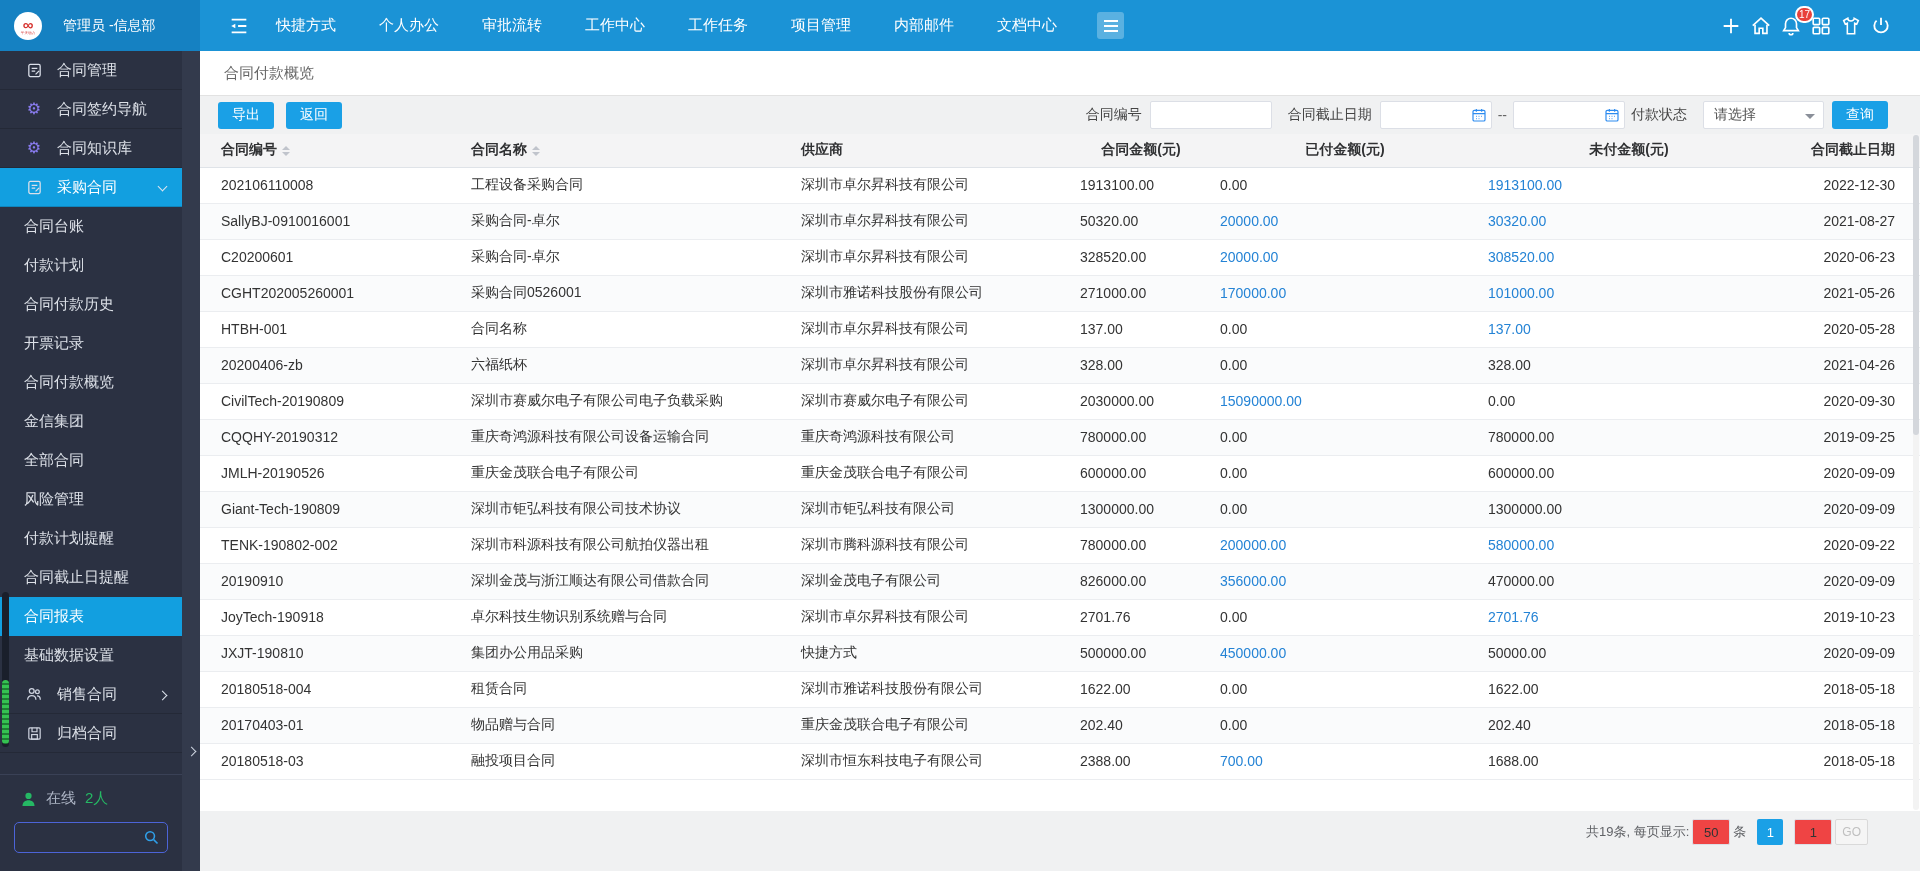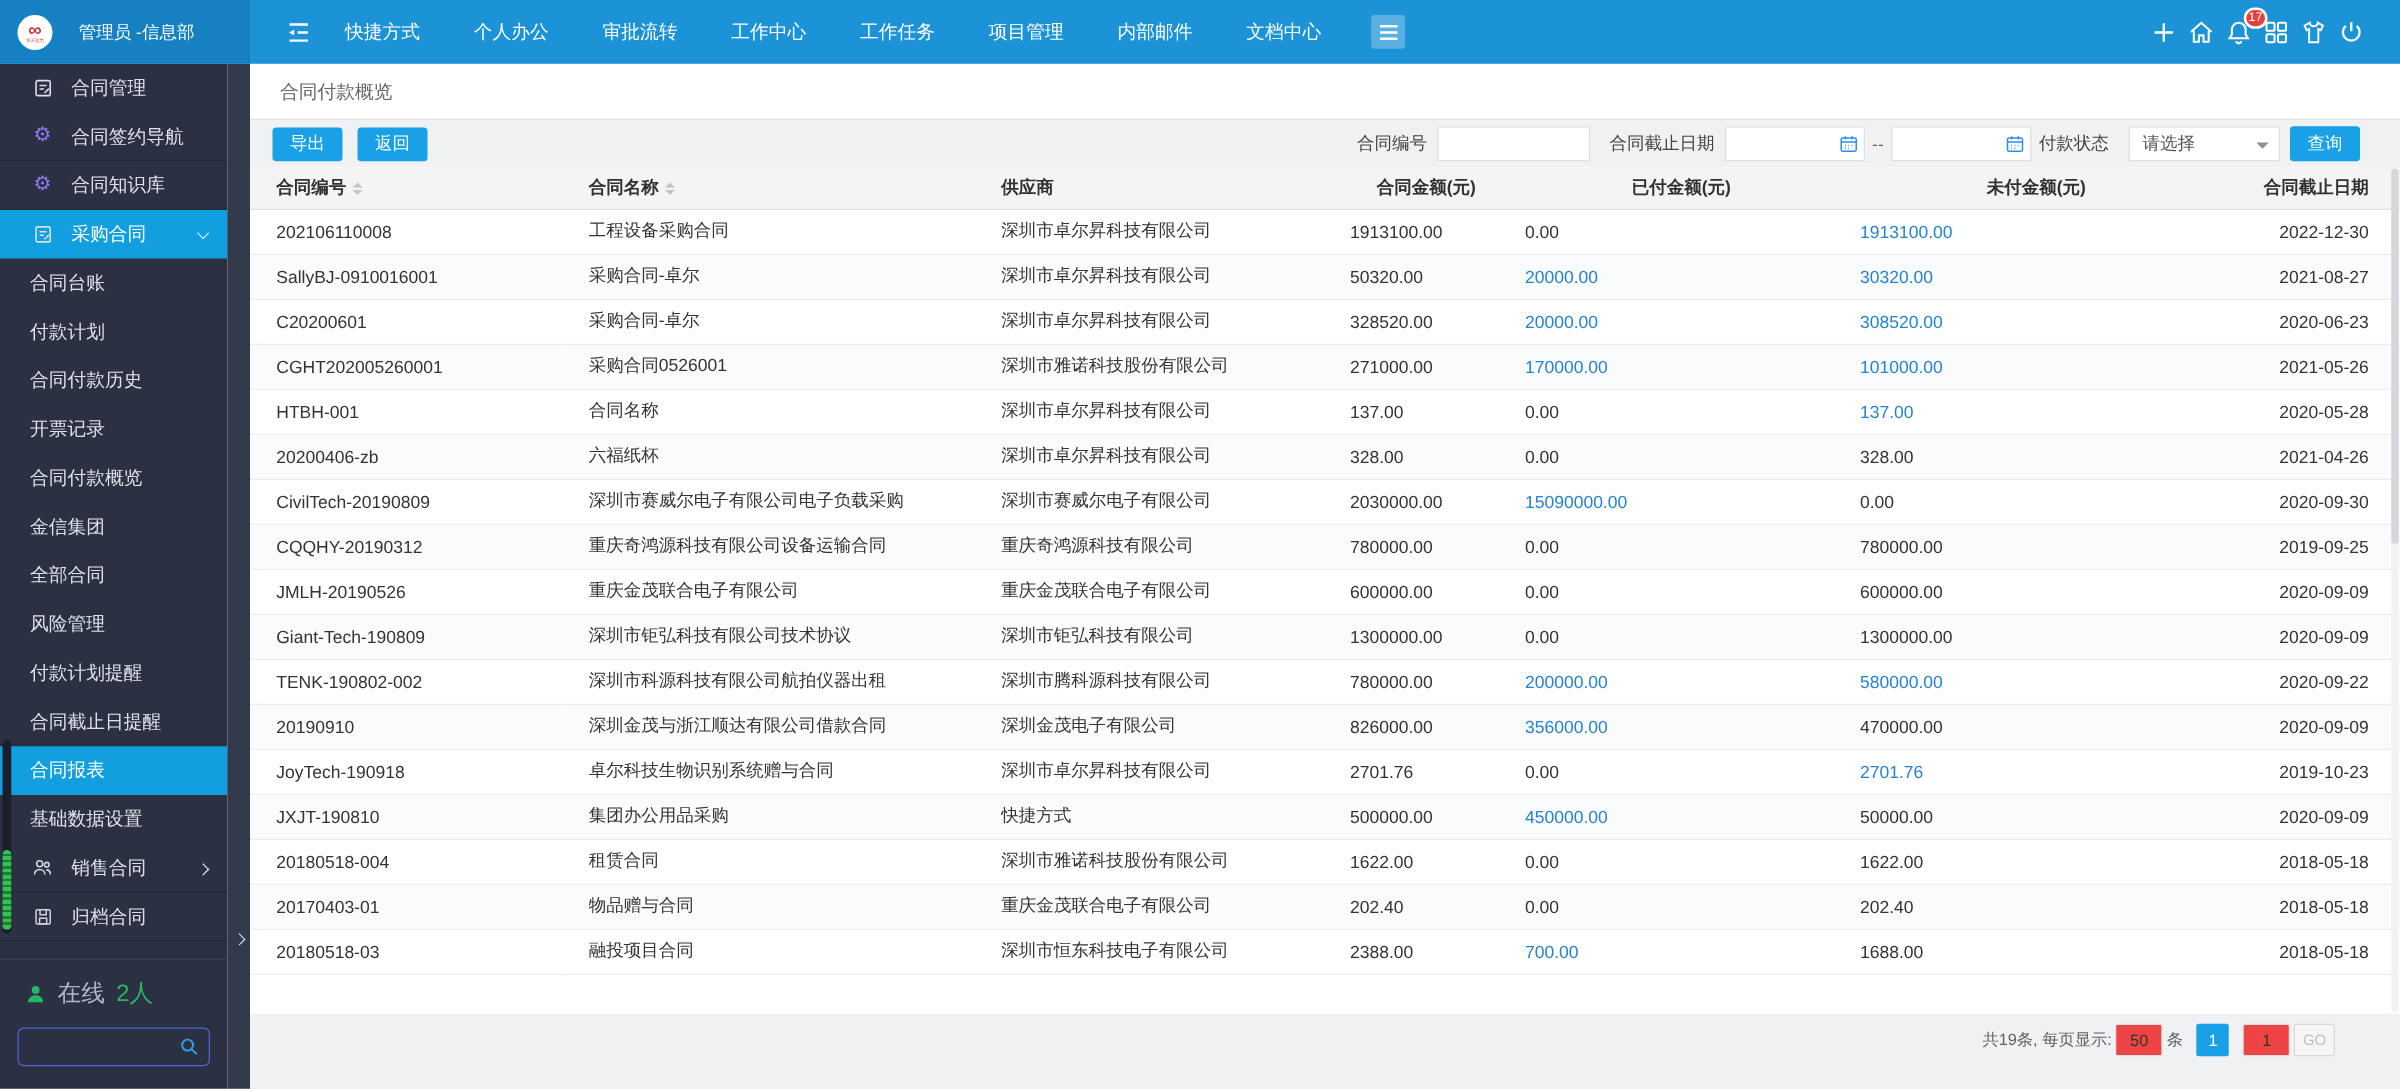--- a/index.html
+++ b/index.html
@@ -26,21 +26,21 @@
   .side-item.active { background:#129fe0; color:#fff; }
   .side-item.sub { }
   .chev { width:7px; height:7px; border-right:1.6px solid #dfe5ee; border-bottom:1.6px solid #dfe5ee; position:absolute; right:16px; }
   .chev.down { transform:rotate(45deg); top:15px; }
   .chev.right { transform:rotate(-45deg); top:17px; }
   .gear-glyph { font-size:16px; color:#8a7cf0; line-height:1; }
   .side-scroll-track { position:absolute; left:2px; top:541px; width:7px; height:155px; background:#1a1f2b; border-radius:4px; }
   .side-scroll-thumb { position:absolute; left:0; top:88px; width:7px; height:64px; border-radius:4px;
      background:repeating-linear-gradient(180deg,#35c152 0 3px,#1d7e33 3px 5px); }
   .side-bottom { position:absolute; left:0; bottom:0; width:182px; border-top:1px solid #3a4156; padding:14px 0 18px; }
-  .online-row { display:flex; align-items:center; padding-left:20px; font-size:19px; color:#aeb6c6; gap:9px; }
+  .online-row { display:flex; align-items:flex-end; padding-left:20px; font-size:15px; color:#aeb6c6; gap:9px; }
   .online-count { color:#25b864; }
   .side-search { margin:14px 14px 0; height:31px; border:1px solid #4c64d8; border-radius:5px; position:relative; background:transparent; }
   .side-search input { width:100%; height:100%; background:transparent; border:none; outline:none; color:#cfd6e2; padding:0 30px 0 10px; font-size:13px; }
   .side-search .mag { position:absolute; right:7px; top:6px; }
   
   .collapse-strip { position:absolute; left:182px; top:51px; width:18px; height:820px; background:#333a4c; z-index:21; cursor:pointer; }
   .collapse-strip .chev { border-color:#cdd4e0; right:5px; }
   
   .content { position:absolute; left:200px; top:51px; width:1720px; height:820px; background:#f0f1f2; }
   .breadcrumb-bar { position:absolute; left:0; top:0; width:1720px; height:45px; background:#fff; border-bottom:1px solid #e2e2e2; display:flex; align-items:center; padding-left:24px; font-size:15px; color:#666; }

